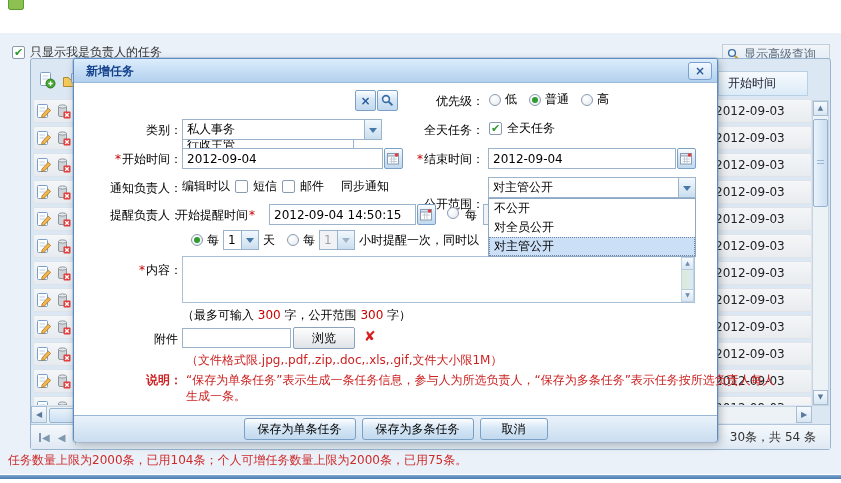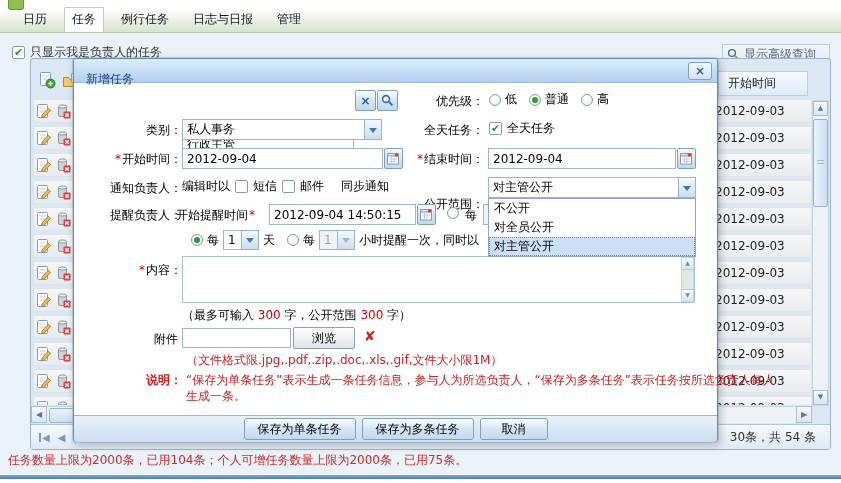--- a/index.html
+++ b/index.html
@@ -67,21 +67,21 @@
 
   .statusline{position:absolute;left:8px;top:452px;color:#cc2b2b;}
   .bottombar{position:absolute;left:0;top:475px;right:0;height:4px;background:linear-gradient(#7fa8d0,#4a7cb2);}
 
   
   .dialog{position:absolute;left:73px;top:58px;width:645px;height:384px;background:#fff;
           border:1px solid #5f8cc0;border-radius:3px;box-sizing:border-box;
           box-shadow:0 0 0 1px rgba(120,160,205,.35),2px 3px 8px rgba(0,0,0,.25);z-index:10;}
   .dlg-head{position:absolute;left:0;top:0;right:0;height:24px;border-radius:2px 2px 0 0;
             background:linear-gradient(#dcedfc,#b2d0ee);border-bottom:1px solid #9cbade;box-sizing:border-box;}
-  .dlg-title{position:absolute;left:12px;top:12px;font-weight:normal;color:#15428b;}
+  .dlg-title{position:absolute;left:12px;top:4px;font-weight:bold;color:#15428b;}
   .dlg-close{position:absolute;right:5px;top:3px;width:24px;height:18px;border:1px solid #7aa0cf;border-radius:3px;
              background:linear-gradient(#f4f9ff,#cfe3f6);color:#2a5c9a;font-weight:bold;font-size:12px;line-height:16px;
              text-align:center;cursor:pointer;box-sizing:border-box;}
   .lbl{position:absolute;text-align:right;white-space:nowrap;}
   .req{color:#c00;margin:0 1px;}
   .inp{position:absolute;background:#fff;border:1px solid #9cb3cc;box-sizing:border-box;
        font:12px "DejaVu Sans",sans-serif;padding:2px 4px;color:#000;}
   .combo{position:absolute;background:#fff;border:1px solid #9cb3cc;box-sizing:border-box;
          display:flex;align-items:center;padding-left:4px;cursor:pointer;}
   .combo .arrow{position:absolute;right:0;top:0;bottom:0;width:16px;background:linear-gradient(#f2f8fd,#cadeef);
@@ -117,27 +117,20 @@
        font:12px "DejaVu Sans",sans-serif;color:#000;cursor:pointer;padding:0 12px;}
   .nwrap{white-space:nowrap;}
 </style>
 </head>
 <body>
 
 <div class="page">
 
   <div class="applogo"></div>
 
-  <div class="tabbar">
-    <div class="tab">日历</div>
-    <div class="tab active">任务</div>
-    <div class="tab">例行任务</div>
-    <div class="tab">日志与日报</div>
-    <div class="tab">管理</div>
-  </div>
 
   <div class="main"></div>
 
   <div class="filter">
     <span class="chk">✔</span>
     <span>只显示我是负责人的任务</span>
   </div>
 
   <div class="advq">
     <svg width="13" height="13" viewBox="0 0 13 13">

